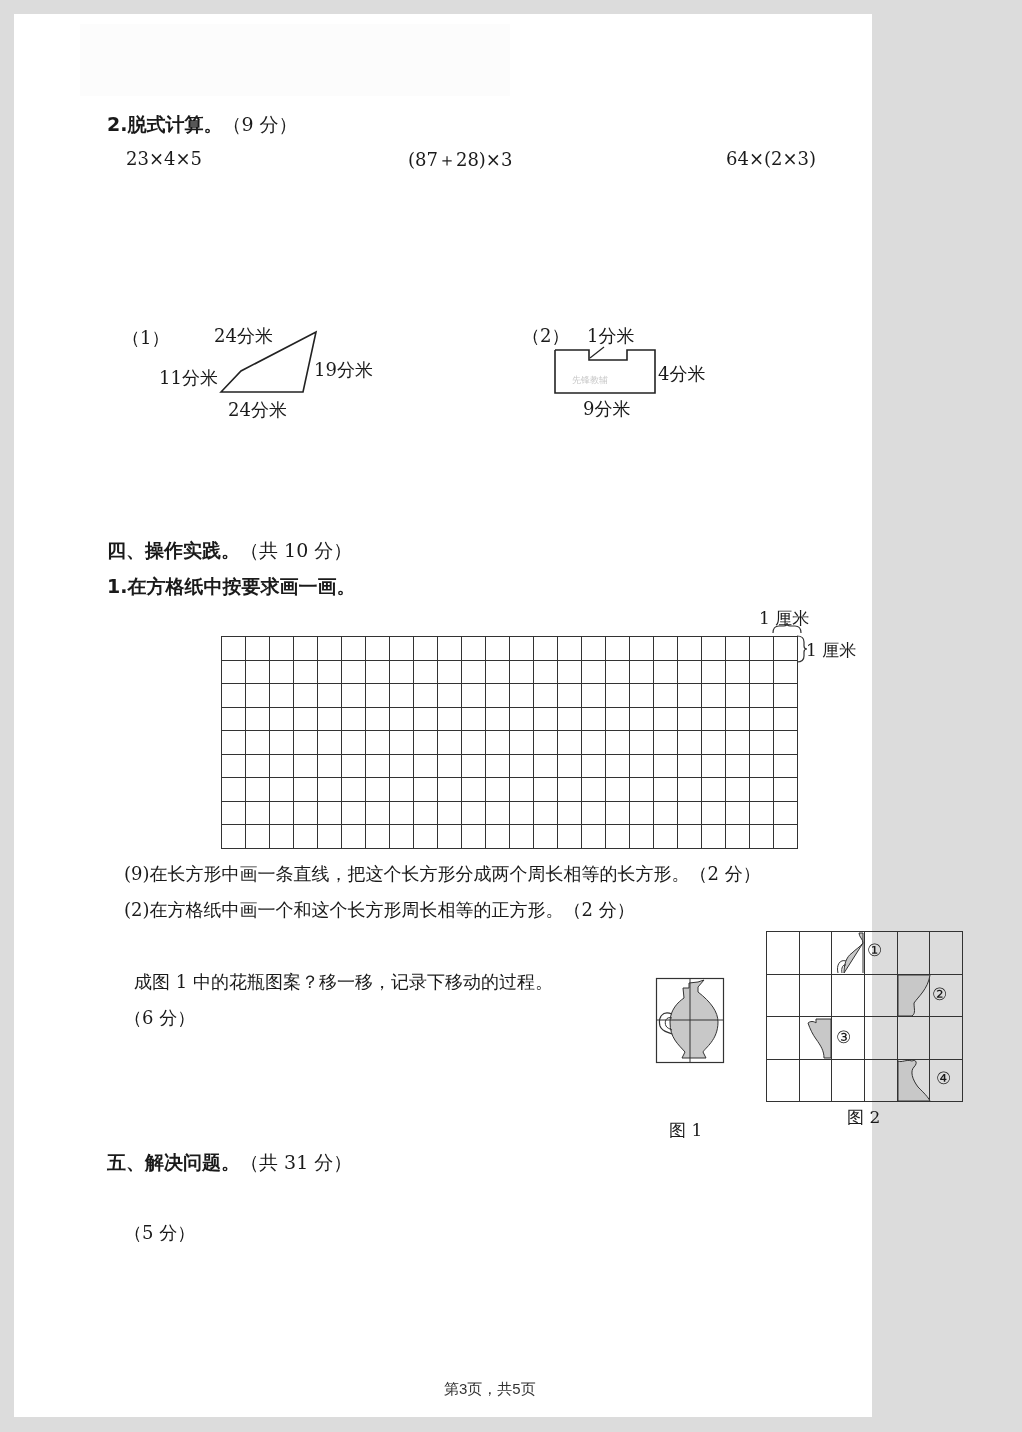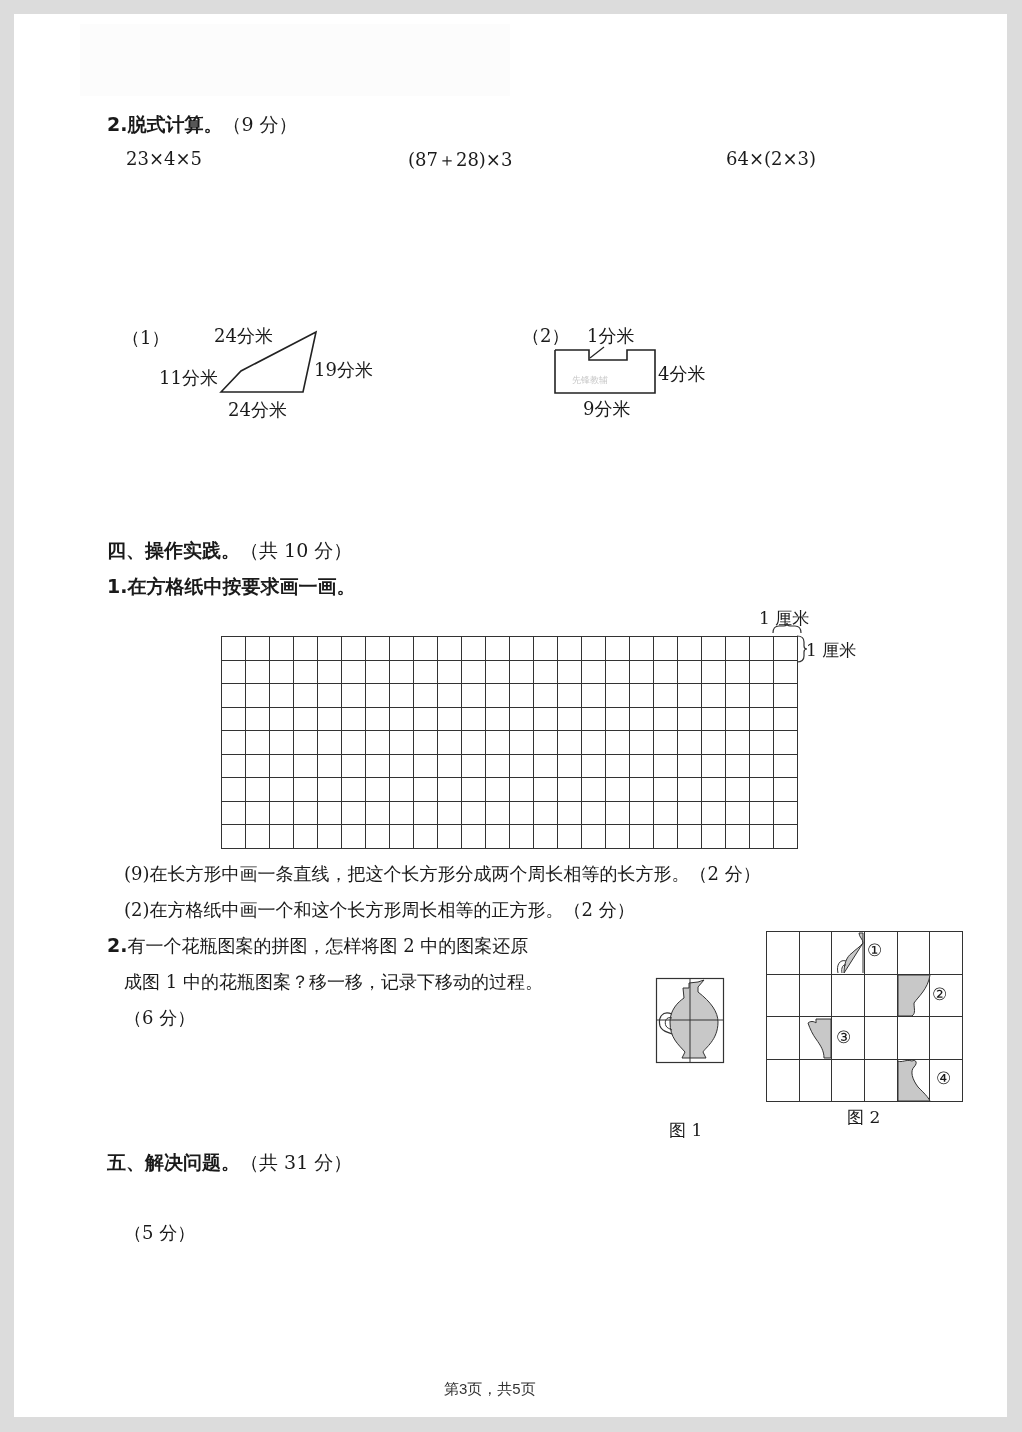--- a/index.html
+++ b/index.html
@@ -6,21 +6,21 @@
   body {
     width: 1022px; height: 1432px;
     background: #dcdcdc;
     position: relative;
     overflow: hidden;
     font-family: "DejaVu Serif", "Liberation Serif", serif;
     color: #1a1a1a;
   }
   .page {
     position: absolute; left: 14px; top: 14px;
-    width: 993px; height: 1403px;
+    width: 858px; height: 1403px;
     background: #ffffff;
   }
   .faint-box {
     position: absolute; left: 66px; top: 10px; width: 430px; height: 72px;
     background: #fcfcfc;
   }
   .abs { position: absolute; white-space: nowrap; }
   .h { font-family: "DejaVu Sans", "Liberation Sans", sans-serif; font-weight: bold; font-size: 19px; }
   .h .pts { font-family: "DejaVu Serif", "Liberation Serif", serif; font-weight: normal; }
   .t { font-size: 18px; }
@@ -298,24 +298,21 @@
       <div class="cell"></div>
       <div class="cell"></div>
       <div class="cell"></div>
       <div class="cell"></div>
       <div class="cell"></div>
     </div>
 
   <div class="abs t" style="left:110px; top:848px;">(9)在长方形中画一条直线，把这个长方形分成两个周长相等的长方形。（2 分）</div>
   <div class="abs t" style="left:110px; top:884px;">(2)在方格纸中画一个和这个长方形周长相等的正方形。（2 分）</div>
 
-  <div class="abs t" style="left:93px; top:920px;">
-    <span class="h" style="font-size:19px;">2.</span><span>有一个花瓶图案的拼图，怎样将图 2 中的图案还原</span>
-  </div>
-  <div class="abs t" style="left:110px; top:956px;">成图 1 中的花瓶图案？移一移，记录下移动的过程。</div>
+  <div class="abs t" style="left:120px; top:956px;">成图 1 中的花瓶图案？移一移，记录下移动的过程。</div>
   <div class="abs t" style="left:110px; top:992px;">（6 分）</div>
 
   <svg style="left:642px; top:964px;" width="70" height="88">
     <path d="M27,10 L33,10 L33,5 L42,4 L48,2 L42,9 L42,14 C55,24 62,34 62,44 C62,62 49,70 47,74 L50,80 L26,80 L29,74 C22,66 14,60 14,44 C14,32 22,24 28,20 Z" fill="#c8c8c8" stroke="#333" stroke-width="1"></path>
     <path d="M16,36 C6,32 2,40 4,48 C6,54 12,54 16,56" fill="none" stroke="#333" stroke-width="1.2"></path>
     <path d="M16,40 C10,38 8,44 10,48 C11,50 14,51 16,52" fill="none" stroke="#333" stroke-width="1"></path>
     <rect x="0.5" y="0.5" width="67" height="84" fill="none" stroke="#333" stroke-width="1.2"></rect>
     <line x1="34" y1="0" x2="34" y2="85" stroke="#333" stroke-width="1"></line>
     <line x1="0" y1="42" x2="68" y2="42" stroke="#333" stroke-width="1"></line>
   </svg>

